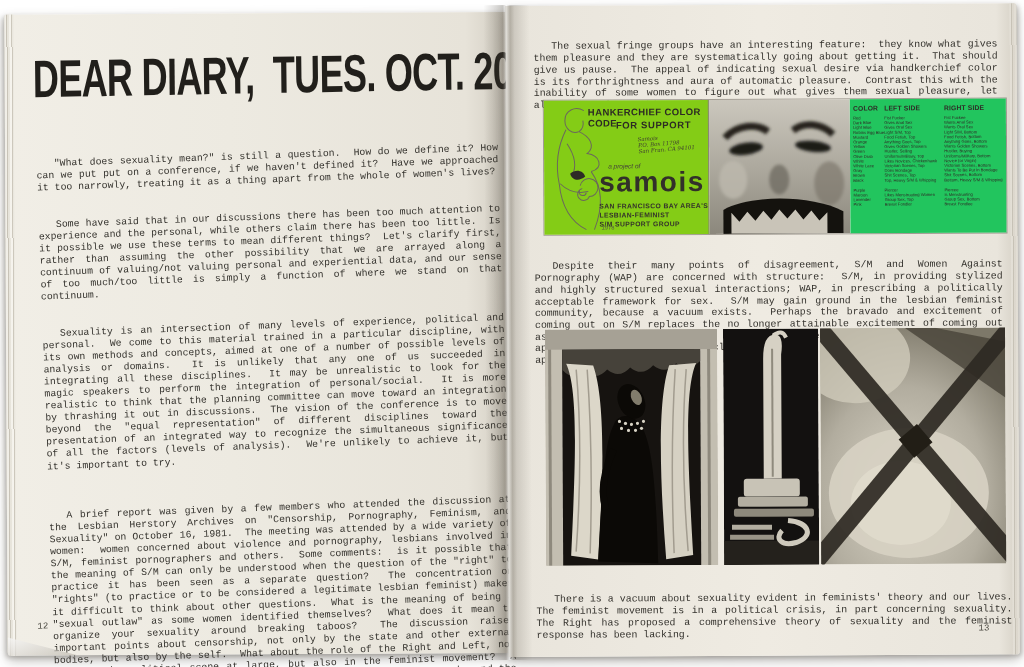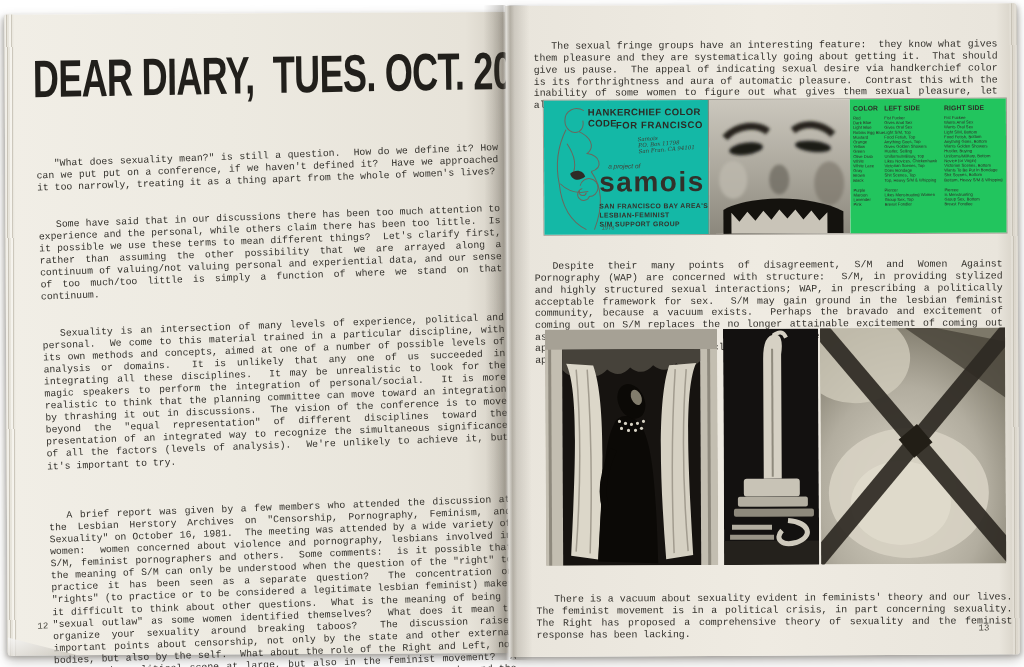--- a/index.html
+++ b/index.html
@@ -40,21 +40,21 @@
   .rbody{position:absolute;color:#34322d;font-size:9.9px;line-height:11.7px;
     text-align:justify;white-space:pre-wrap;}
   .rbody p{margin:0;text-indent:3ch;}
   .rp1{left:28px;top:12px;width:464px;}
   .rp2{left:28px;top:232px;width:468px;}
   .rp3{left:28px;top:565px;width:476px;}
 
   
   .ad{position:absolute;left:38px;top:95px;width:462px;height:134px;background:#f3f0e8;
     box-shadow:0 0 0 1px rgba(70,65,55,.45);display:flex;}
-  .ad-left{position:relative;width:164px;height:100%;border-right:1px solid #8a8578;background:#14b8a6;}
+  .ad-left{position:relative;width:164px;height:100%;border-right:1px solid #8a8578;background:#84cc16;}
   .ad-title1{position:absolute;left:44px;top:6px;font-family:"Liberation Sans",sans-serif;
     font-weight:bold;font-size:9.5px;letter-spacing:.4px;color:#2c2a24;}
   .ad-title2{position:absolute;left:72px;top:19px;font-family:"Liberation Sans",sans-serif;
     font-weight:bold;font-size:9.5px;letter-spacing:.6px;color:#2c2a24;}
   .ad-hand{position:absolute;left:94px;top:34px;font-family:"DejaVu Serif",serif;font-style:italic;
     font-size:5.5px;line-height:6.2px;color:#3d3a32;transform:rotate(-4deg);}
   .ad-project{position:absolute;left:64px;top:62px;font-family:"Liberation Sans",sans-serif;
     font-style:italic;font-size:6.5px;color:#45423a;}
   .ad-logo{position:absolute;left:55px;top:66px;font-family:"Liberation Sans",sans-serif;
     font-weight:bold;font-size:28px;letter-spacing:1.5px;color:#32302a;}
@@ -110,21 +110,21 @@
               <path d="M33,28 C44,33 50,43 41,50 C54,52 58,64 45,68"></path>
               <path d="M20,26 C12,42 9,60 13,80 C15,100 22,117 40,126"></path>
               <path d="M45,68 C58,86 55,108 48,126"></path>
               <path d="M21,40 C29,52 31,62 26,72"></path>
               <path d="M34,82 a9,9 0 1 1 9,11 a6,6 0 1 1 -7,-8 a3.5,3.5 0 1 0 4,4"></path>
               <path d="M14,80 C22,88 32,90 42,88"></path>
             </g>
             <path d="M24,70 C30,65 37,67 39,73 C33,78 26,77 24,70 Z" fill="#2e2b26"></path>
           </svg>
           <div class="ad-title1" data-interactable="false">HANKERCHIEF COLOR CODE</div>
-          <div class="ad-title2" data-interactable="false">FOR FRANCISCO</div>
+          <div class="ad-title2" data-interactable="false">FOR SUPPORT</div>
           <div class="ad-hand" data-interactable="false">
             <div data-interactable="false">Samois</div>
             <div data-interactable="false">P.O. Box 11798</div>
             <div data-interactable="false">San Fran. CA 94101</div>
           </div>
           <div class="ad-project" data-interactable="false">a project of</div>
           <div class="ad-logo" data-interactable="false">samois</div>
           <div class="ad-sub" data-interactable="false">
             <div data-interactable="false">SAN FRANCISCO BAY AREA'S</div>
             <div data-interactable="false">LESBIAN-FEMINIST</div>

